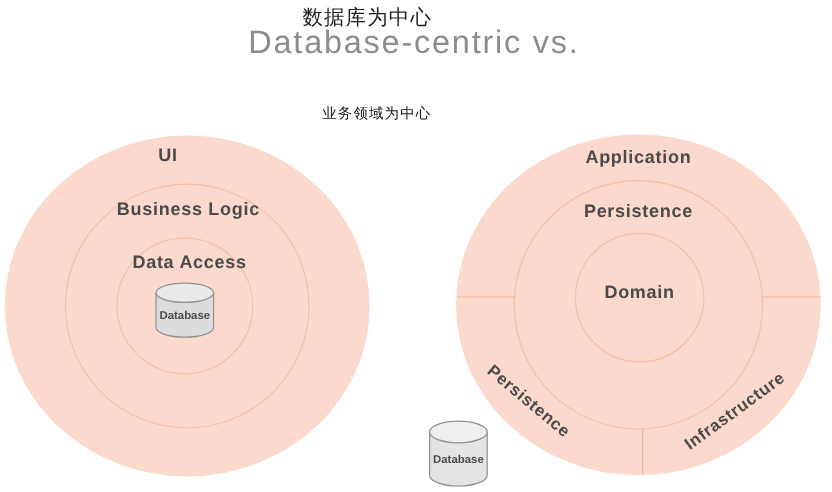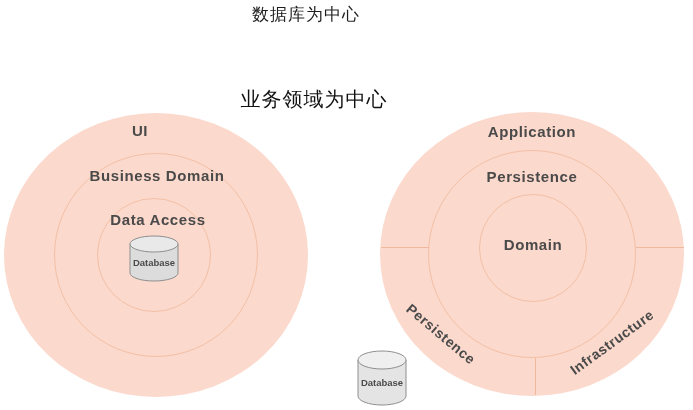--- a/index.html
+++ b/index.html
@@ -50,35 +50,36 @@
     font-family:"Liberation Sans","DejaVu Sans",sans-serif;
     font-size:9.5px;font-weight:700;fill:#4b4b4b;
   }
 </style>
 </head>
 <body>
 
 <div class="cn-caption" style="left:306px;top:3px;">数据库为中心</div>
 
 <div class="title">
+  <div>Database-centric vs.</div>
 </div>
 
-<div class="cn-caption" style="left:314px;top:86px;font-size:20px;color:#111;">业务领域为中心</div>
+<div class="cn-caption" style="left:314px;top:86px;font-size:12px;color:#111;">业务领域为中心</div>
 
 <div>
 
   <div class="outer-circle" style="left:4px;top:113px;"></div>
 
   <div class="ring" style="left:54px;top:153px;width:204px;height:204px;"></div>
 
   <div class="ring" style="left:97px;top:198px;width:114px;height:114px;"></div>
 
   <div class="ring-label" style="left:140px;top:130px;">UI</div>
 
-  <div class="ring-label" style="left:157px;top:175px;">Business Domain</div>
+  <div class="ring-label" style="left:157px;top:175px;">Business Logic</div>
 
   <div class="ring-label" style="left:158px;top:219px;">Data Access</div>
 
   <svg class="abs" style="left:129px;top:235px;" width="50" height="48" viewBox="0 0 50 48">
     <path d="M1 9 L1 38 A24 8 0 0 0 49 38 L49 9" fill="#dcdcdc" stroke="#8f8f8f" stroke-width="1"></path>
     <ellipse cx="25" cy="9" rx="24" ry="8" fill="#e9e9e9" stroke="#8f8f8f" stroke-width="1"></ellipse>
     <text class="cyl-text" x="25" y="31" text-anchor="middle">Database</text>
   </svg>
 </div>
 

